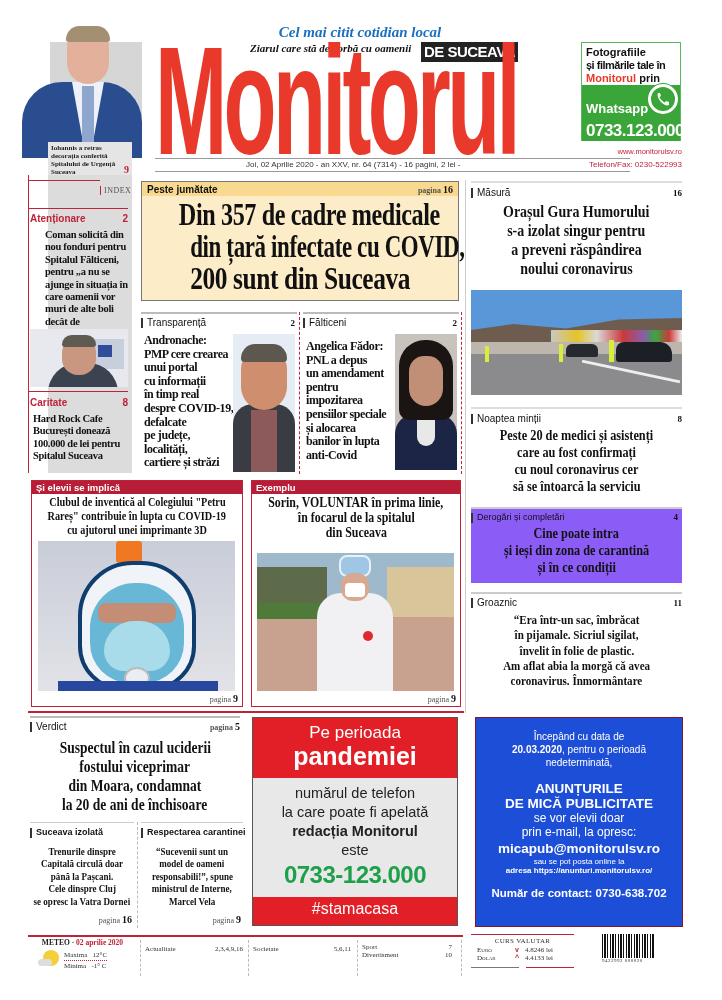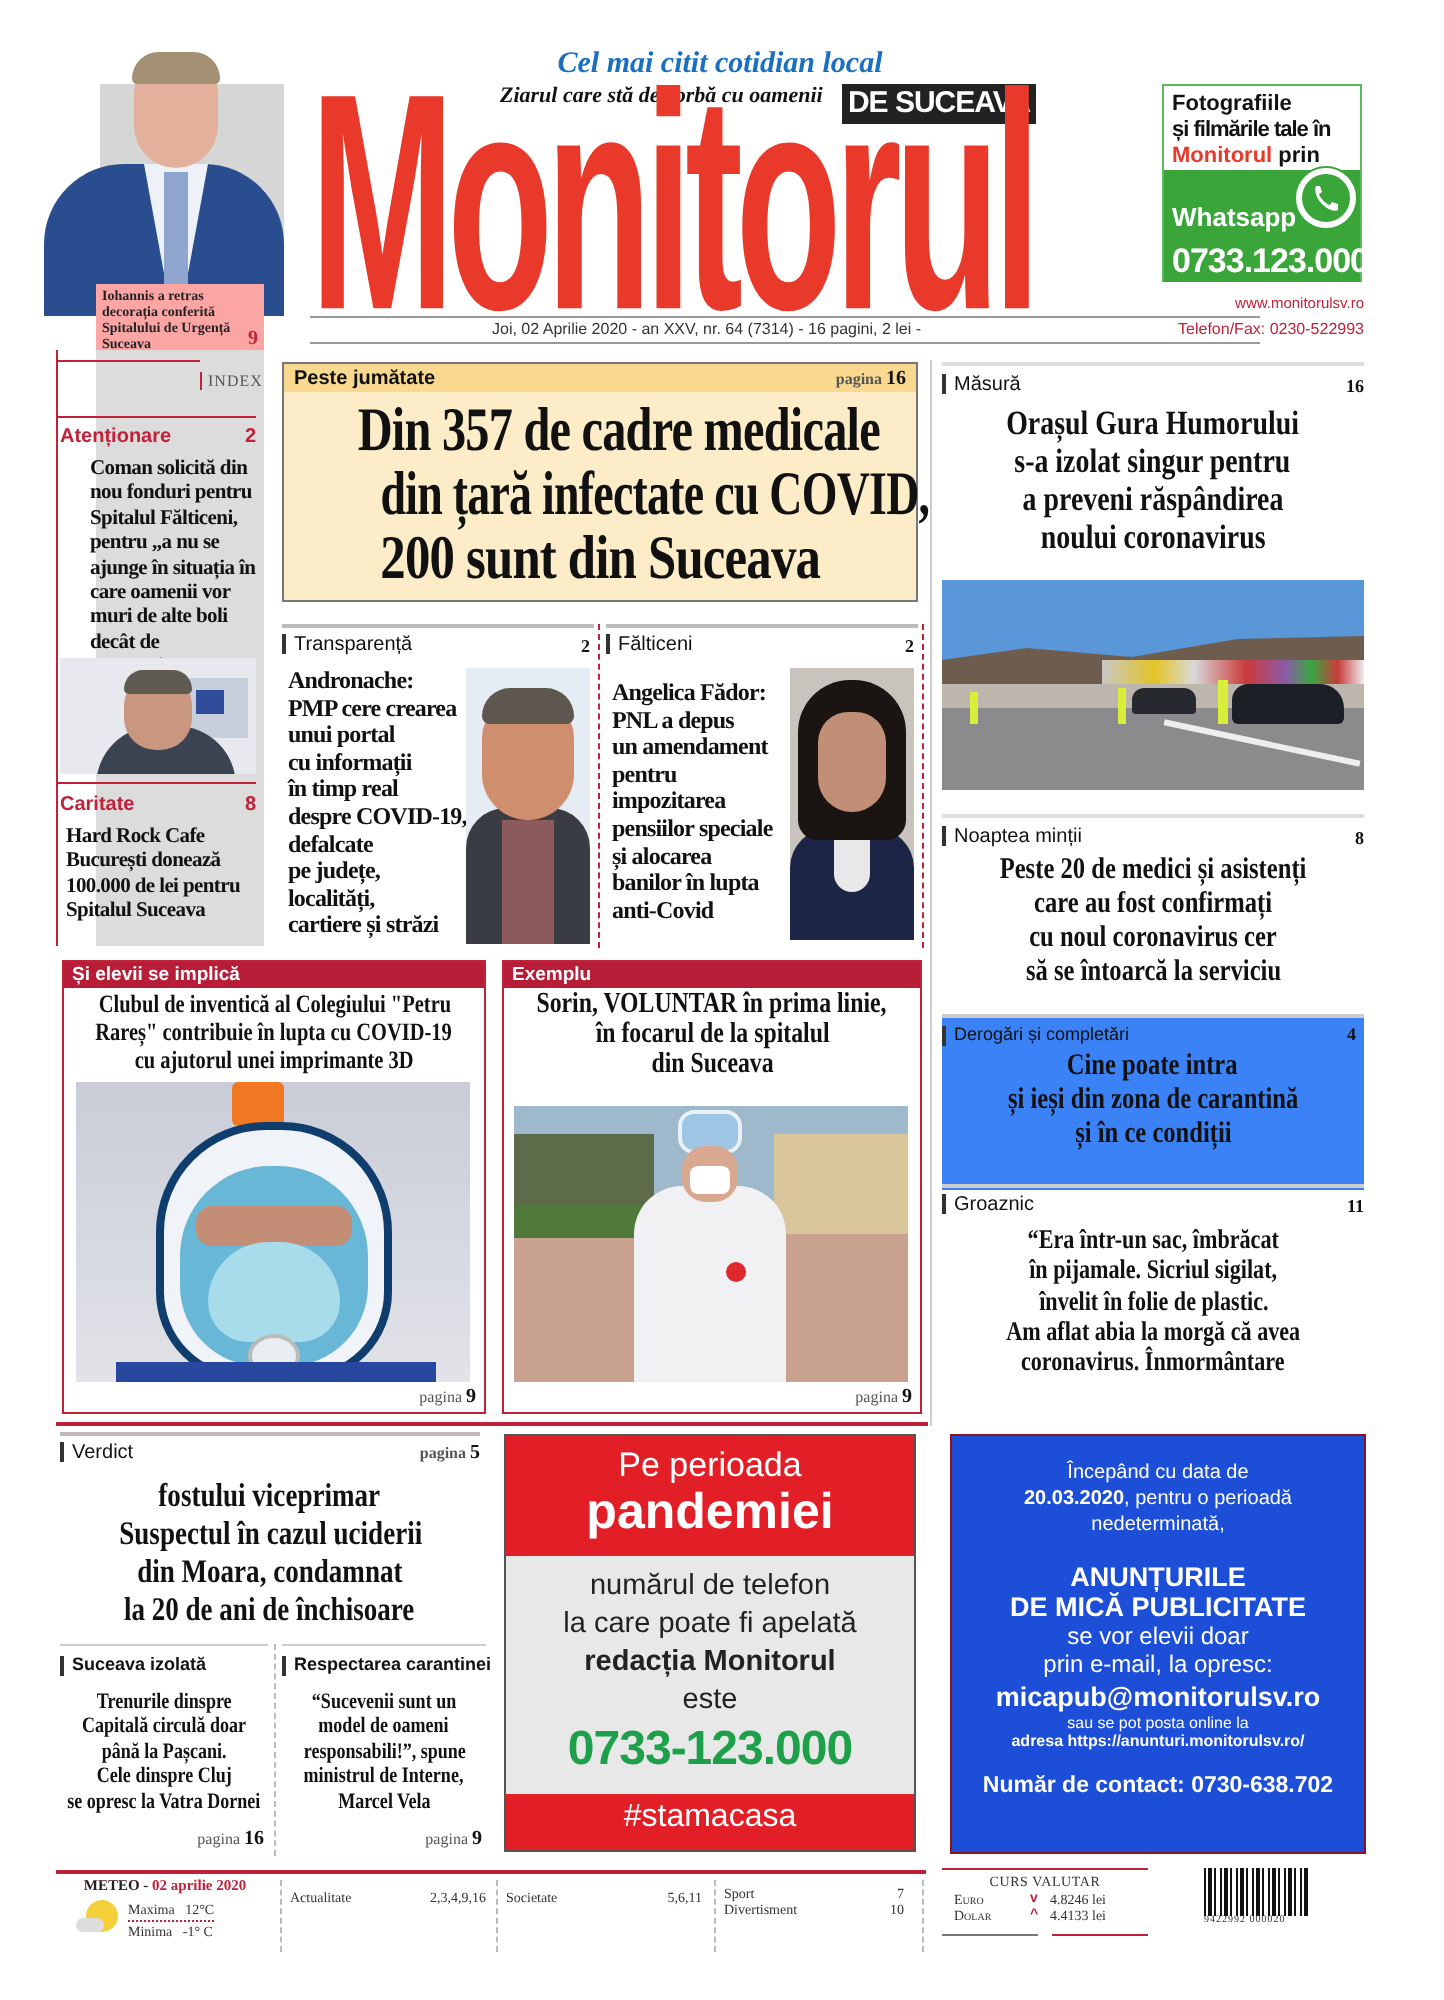--- a/index.html
+++ b/index.html
@@ -20,21 +20,21 @@
 <div class="abs" style="left:0;top:0;width:722px;height:172px">
 
   <div class="abs photo" style="left:22px;top:20px;width:120px;height:138px;">
     <div class="abs" style="left:28px;top:22px;width:100px;height:136px;background:#d6d6d6"></div>
     <div class="abs" style="left:0;top:62px;width:120px;height:80px;background:#2a4d8f;border-radius:40px 40px 0 0"></div>
     <div class="abs" style="left:50px;top:62px;width:32px;height:70px;background:#eef2f8;clip-path:polygon(0 0,100% 0,60% 100%,40% 100%)"></div>
     <div class="abs" style="left:60px;top:66px;width:12px;height:60px;background:#8fa6cf"></div>
     <div class="abs" style="left:45px;top:8px;width:42px;height:56px;background:#e3b19b;border-radius:20px 20px 22px 22px"></div>
     <div class="abs" style="left:44px;top:6px;width:44px;height:16px;background:#a38f72;border-radius:20px 20px 4px 4px"></div>
   </div>
-  <div class="abs" style="left:48px;top:142px;width:84px;height:34px;background:#fca5a5;padding:2px 3px;font-size:7px;line-height:8px;font-family:'Liberation Serif',serif;font-weight:bold;color:#222">
+  <div class="abs" style="left:48px;top:142px;width:84px;height:34px;background:#e5e5e5;padding:2px 3px;font-size:7px;line-height:8px;font-family:'Liberation Serif',serif;font-weight:bold;color:#222">
     <span>Iohannis a retras decorația conferită Spitalului de Urgență Suceava</span>
     <span class="abs" style="right:3px;bottom:2px;color:#c0223a;font-size:10px">9</span>
   </div>
 
   <div class="abs" style="left:260px;top:24px;width:200px;text-align:center;font-family:'Liberation Serif',serif;font-style:italic;font-weight:bold;font-size:15px;color:#1a6fc0">Cel mai citit cotidian local</div>
   <div class="abs" style="left:250px;top:42px;width:220px;font-family:'Liberation Serif',serif;font-style:italic;font-weight:bold;font-size:11px;color:#111">Ziarul care stă de vorbă cu oamenii</div>
   <div class="abs" style="left:421px;top:42px;width:97px;height:20px;background:#222;color:#fff;font-family:'Liberation Sans',sans-serif;font-weight:bold;font-size:15px;line-height:20px;text-align:center;letter-spacing:-0.5px">DE SUCEAVA</div>
   <div class="abs" style="left:155px;top:32px;width:410px;height:126px;overflow:hidden">
     <span style="display:block;font-family:'Liberation Sans',sans-serif;font-weight:bold;font-size:140px;line-height:126px;color:#e8392a;letter-spacing:-6px;transform:scaleX(0.62) scaleY(1.1);transform-origin:left top;white-space:nowrap">Monitorul</span>
   </div>
@@ -183,21 +183,21 @@
       <span><span class="bar"></span><span style="font-weight:normal">Noaptea minții</span></span>
       <span class="pnum">8</span>
     </div>
   <div class="abs" style="left:-6px;top:18px;width:223px;text-align:center;font-weight:bold;font-size:15px;line-height:17px">
     <div><span class="cond">Peste 20 de medici și asistenți</span></div>
       <div><span class="cond">care au fost confirmați</span></div>
       <div><span class="cond">cu noul coronavirus cer</span></div>
       <div><span class="cond">să se întoarcă la serviciu</span></div>
   </div>
 </div>
-<div class="abs" style="left:471px;top:507px;width:211px;height:88px;background:#3b82f6;border-top:2px solid #ccc">
+<div class="abs" style="left:471px;top:507px;width:211px;height:76px;background:#8b5cf6;border-top:2px solid #ccc">
   <div class="abs kicker" style="left:0;top:3px;width:211px;font-size:9px">
       <span><span class="bar"></span><span style="font-weight:normal">Derogări și completări</span></span>
       <span class="pnum" style="margin-right:4px">4</span>
     </div>
   <div class="abs" style="left:0;top:16px;width:211px;text-align:center;font-weight:bold;font-size:15px;line-height:17px">
     <div><span class="cond">Cine poate intra</span></div>
       <div><span class="cond">și ieși din zona de carantină</span></div>
       <div><span class="cond">și în ce condiții</span></div>
   </div>
 </div>
@@ -257,22 +257,22 @@
   <div class="abs pag" style="right:4px;bottom:2px"><span>pagina</span> <b>9</b></div>
 </div>
 <div class="abs" style="left:28px;top:711px;width:436px;border-top:2px solid #c0223a"></div>
 
 <div class="abs" style="left:30px;top:716px;width:210px;height:100px;border-top:2px solid #bbb">
   <div class="abs kicker" style="left:0;top:3px;width:210px">
       <span><span class="bar"></span><span style="font-weight:normal">Verdict</span></span>
       <span class="pag"><span>pagina</span> <b>5</b></span>
     </div>
   <div class="abs" style="left:-6px;top:20px;width:222px;text-align:center;font-weight:bold;font-size:16.5px;line-height:19px">
-    <div><span class="cond">fostului viceprimar</span></div>
-      <div><span class="cond">Suspectul în cazul uciderii</span></div>
+    <div><span class="cond">Suspectul în cazul uciderii</span></div>
+      <div><span class="cond">fostului viceprimar</span></div>
       <div><span class="cond">din Moara, condamnat</span></div>
       <div><span class="cond">la 20 de ani de închisoare</span></div>
   </div>
 </div>
 
 <div class="abs" style="left:30px;top:822px;width:104px;height:106px;border-top:1px solid #ccc">
   <div class="abs kicker" style="left:0;top:4px;font-size:9px;white-space:nowrap">
       <span><span class="bar"></span><span>Suceava izolată</span></span>
     </div>
   <div class="abs" style="left:-8px;top:22px;width:120px;text-align:center;font-weight:bold;font-size:11px;line-height:12.4px">

